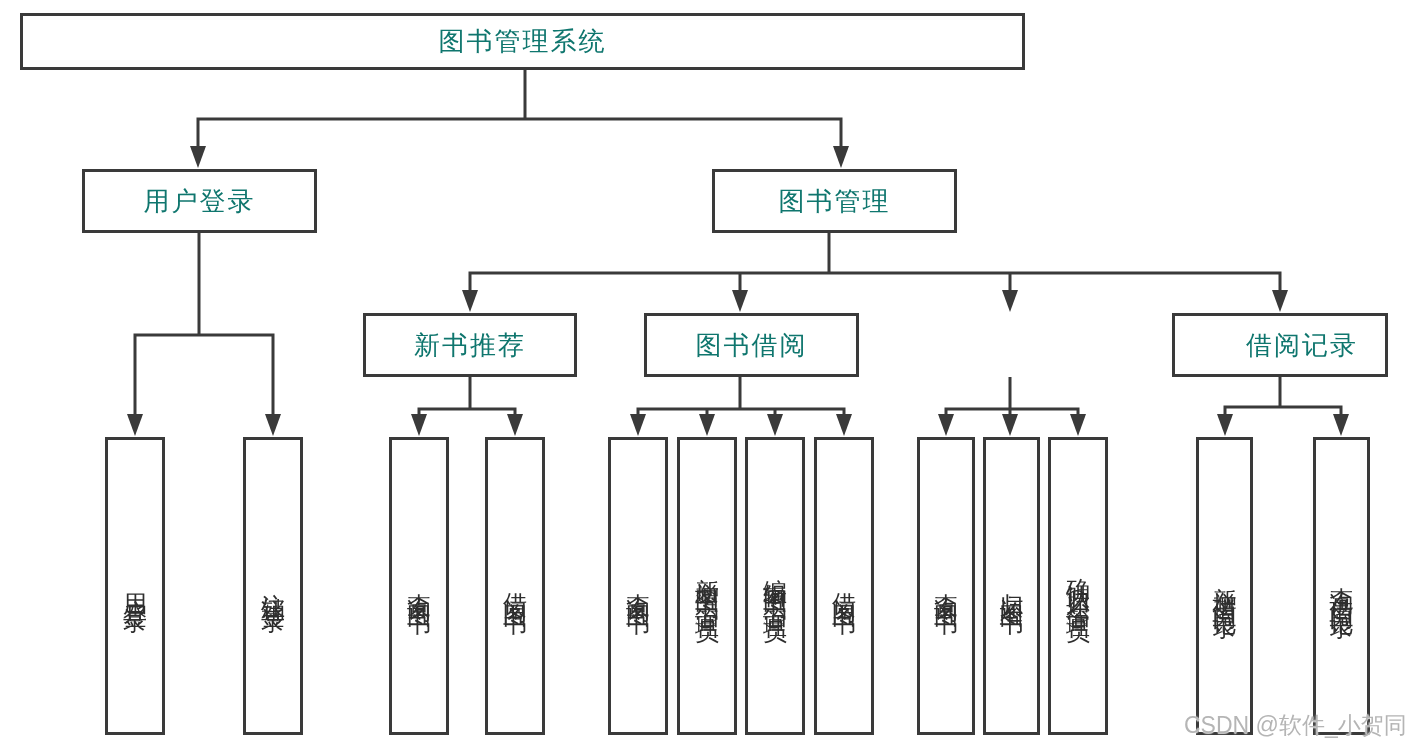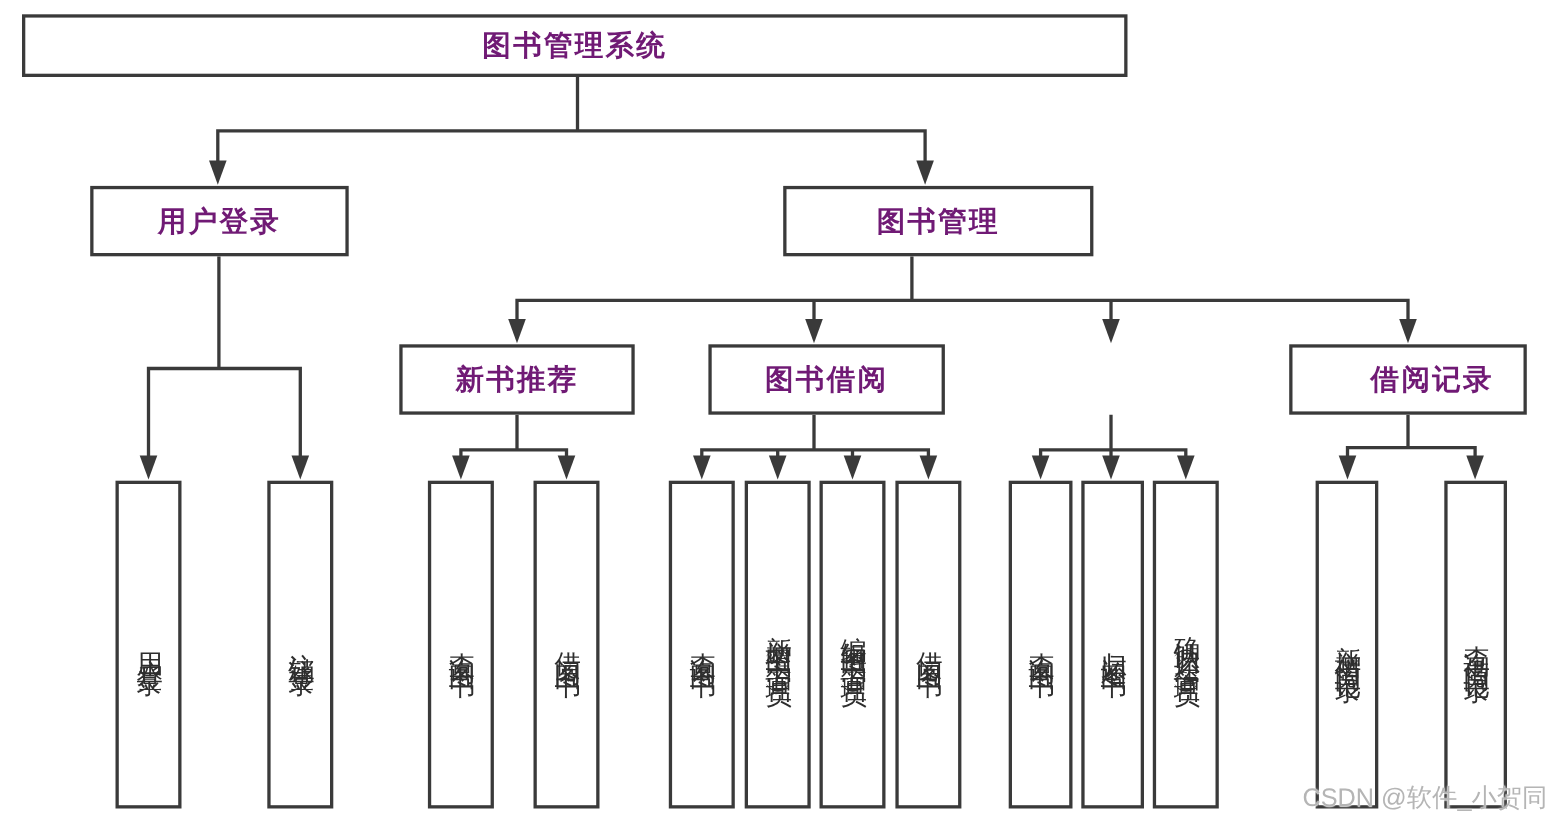--- a/index.html
+++ b/index.html
@@ -28,24 +28,23 @@
     box-sizing: border-box;
     border: 3px solid #3a3a3a;
     background: #ffffff;
     display: flex;
     align-items: center;
     justify-content: center;
     z-index: 2;
   }
   .hlabel {
     font-size: 26px;
-    color: #701a75;
+    color: #0f766e;
     letter-spacing: 2px;
     white-space: nowrap;
-    font-weight: bold;
   }
   .vlabel {
     writing-mode: vertical-rl;
     text-orientation: mixed;
     font-size: 24px;
     color: #2e2e2e;
     letter-spacing: 6px;
     line-height: 1;
     white-space: nowrap;
   }
@@ -110,21 +109,21 @@
     <polygon class="ahead" points="1333,414 1349,414 1341,436"></polygon>
   </svg>
 
   <div class="node" style="left:20px; top:13px; width:1005px; height:57px;">
     <span class="hlabel">图书管理系统</span>
   </div>
 
   <div class="node" style="left:82px; top:169px; width:235px; height:64px;">
     <span class="hlabel">用户登录</span>
   </div>
-  <div class="node" style="left:712px; top:169px; width:282px; height:64px;">
+  <div class="node" style="left:712px; top:169px; width:245px; height:64px;">
     <span class="hlabel">图书管理</span>
   </div>
 
   <div class="node" style="left:363px; top:313px; width:214px; height:64px;">
     <span class="hlabel">新书推荐</span>
   </div>
   <div class="node" style="left:632px; top:313px; width:215px; height:64px;margin-left:12px;">
     <span class="hlabel">图书借阅</span>
   </div>
   <div class="node" style="left:1172px; top:313px; width:216px; height:64px;padding-left:44px;">

